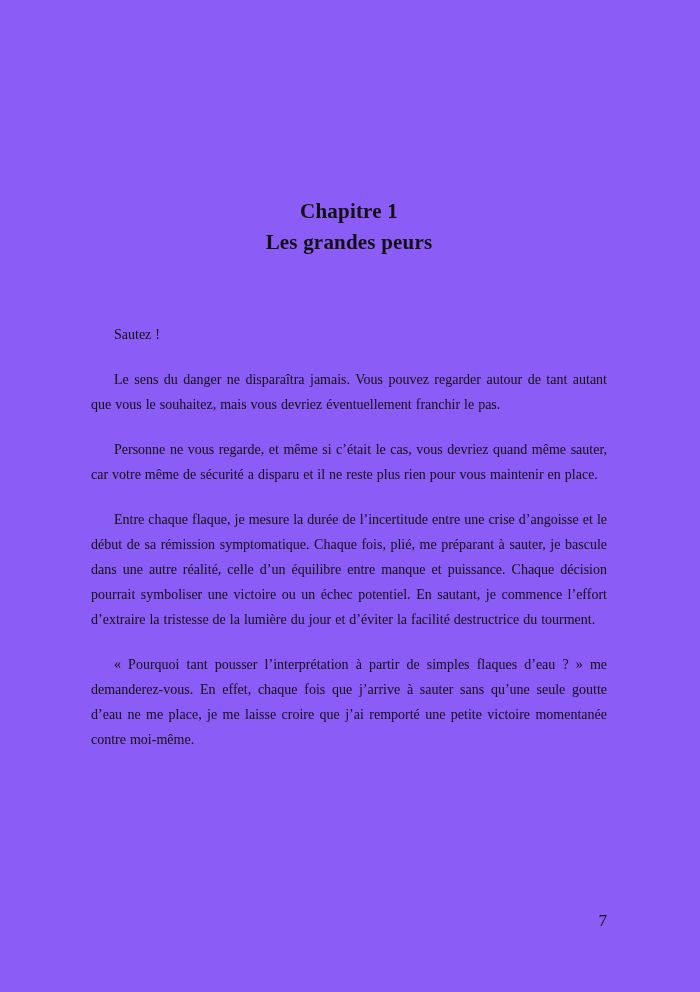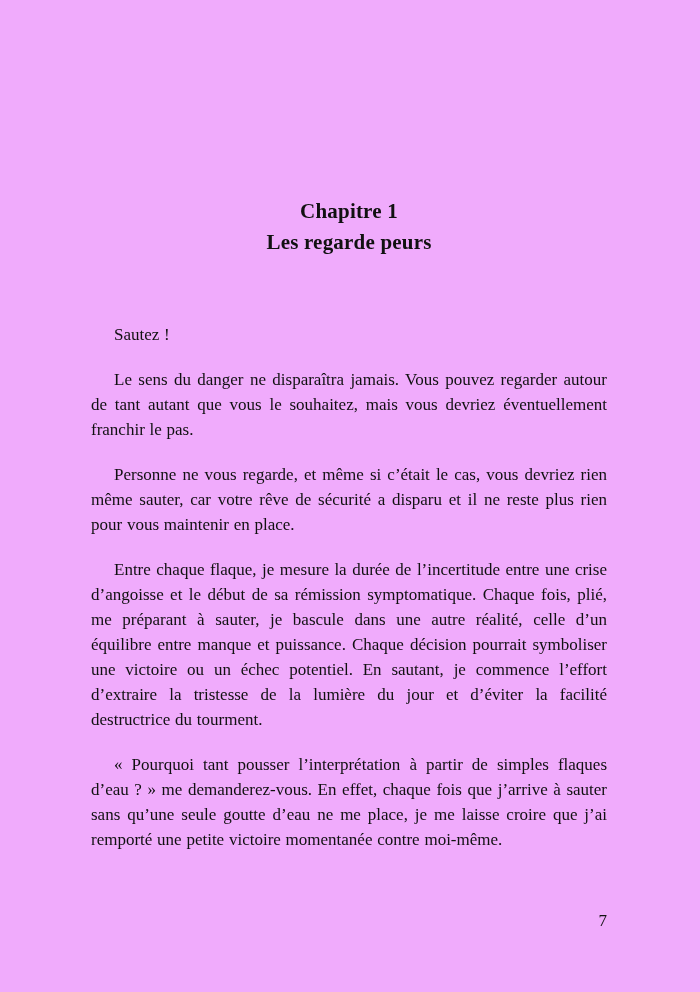--- a/index.html
+++ b/index.html
@@ -4,21 +4,21 @@
 <style>
   html, body {
     margin: 0;
     padding: 0;
     background: #ffffff;
   }
   .page {
     position: relative;
     width: 700px;
     height: 992px;
-    background: #f0abfc;
+    background: #8b5cf6;
     color: #111111;
     font-family: "Liberation Serif", "DejaVu Serif", serif;
     overflow: hidden;
     box-sizing: border-box;
   }
   .content {
     position: absolute;
     left: 91px;
     top: 0;
     width: 516px;
@@ -32,21 +32,21 @@
     letter-spacing: 0.2px;
   }
   .chapter-heading div {
     white-space: nowrap;
   }
   .body-text {
     margin-top: 64px;
   }
   .body-text p {
     margin: 0 0 20px 0;
-    font-size: 17px;
+    font-size: 14px;
     line-height: 25px;
     text-align: justify;
     text-indent: 23px;
     word-spacing: 0.5px;
   }
   .body-text p:last-child {
     margin-bottom: 0;
   }
   .page-number {
     position: absolute;
@@ -58,27 +58,27 @@
   }
 </style>
 </head>
 <body>
 
 <div class="page">
   <div class="content">
 
     <div class="chapter-heading">
       <div>Chapitre 1</div>
-      <div>Les regarde peurs</div>
+      <div>Les grandes peurs</div>
     </div>
 
     <div class="body-text">
       <p>Sautez !</p>
       <p>Le sens du danger ne disparaîtra jamais. Vous pouvez regarder autour de tant autant que vous le souhaitez, mais vous devriez éventuellement franchir le pas.</p>
-      <p>Personne ne vous regarde, et même si c’était le cas, vous devriez rien même sauter, car votre rêve de sécurité a disparu et il ne reste plus rien pour vous maintenir en place.</p>
+      <p>Personne ne vous regarde, et même si c’était le cas, vous devriez quand même sauter, car votre même de sécurité a disparu et il ne reste plus rien pour vous maintenir en place.</p>
       <p>Entre chaque flaque, je mesure la durée de l’incertitude entre une crise d’angoisse et le début de sa rémission symptomatique. Chaque fois, plié, me préparant à sauter, je bascule dans une autre réalité, celle d’un équilibre entre manque et puissance. Chaque décision pourrait symboliser une victoire ou un échec potentiel. En sautant, je commence l’effort d’extraire la tristesse de la lumière du jour et d’éviter la facilité destructrice du tourment.</p>
       <p>« Pourquoi tant pousser l’interprétation à partir de simples flaques d’eau ? » me demanderez-vous. En effet, chaque fois que j’arrive à sauter sans qu’une seule goutte d’eau ne me place, je me laisse croire que j’ai remporté une petite victoire momentanée contre moi-même.</p>
     </div>
 
   </div>
 
   <div class="page-number">7</div>
 </div>
 
 </body></html>

